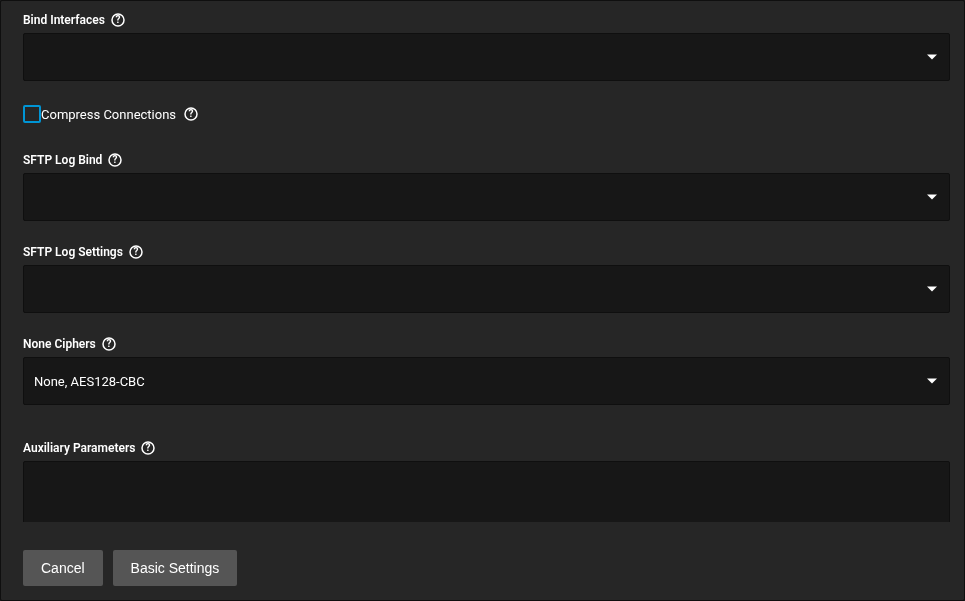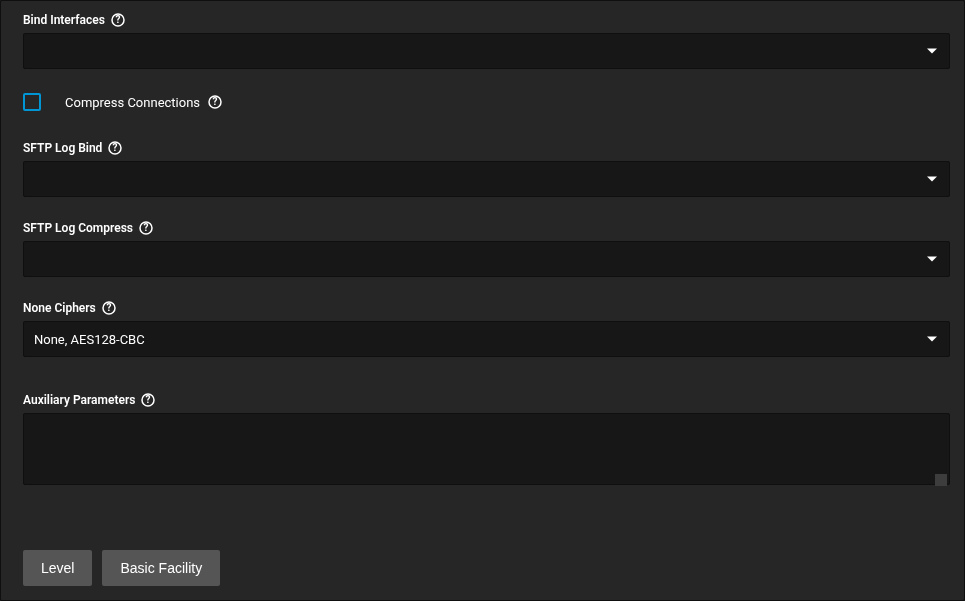--- a/index.html
+++ b/index.html
@@ -58,21 +58,21 @@
       stroke-width: 1.5;
       fill: none;
     }
     .help-icon text {
       fill: #fff;
       font-size: 10px;
       font-weight: bold;
     }
     .select {
       width: 100%;
-      height: 36px;
+      height: 48px;
       background: #171717;
       border: 1px solid #0f0f0f;
       border-radius: 2px;
       color: #fff;
       font-size: 13px;
       padding: 0 36px 0 10px;
       position: relative;
       display: flex;
       align-items: center;
       cursor: pointer;
@@ -84,21 +84,21 @@
       transform: translateY(-50%);
       width: 0;
       height: 0;
       border-left: 5px solid transparent;
       border-right: 5px solid transparent;
       border-top: 5px solid #fff;
     }
     .checkbox-row {
       display: flex;
       align-items: center;
-      gap: 24px;
+      gap: 0;
       margin-bottom: 30px;
       margin-top: 6px;
     }
     .checkbox {
       width: 18px;
       height: 18px;
       border: 2px solid #0095d5;
       background: transparent;
       border-radius: 2px;
       cursor: pointer;
@@ -212,21 +212,21 @@
         </span>
       </div>
       <div class="select">
         <span></span>
         <span class="select-arrow"></span>
       </div>
     </div>
 
     <div class="field-group">
       <div class="field-label">
-        <span>SFTP Log Compress</span>
+        <span>SFTP Log Settings</span>
         <span class="help-icon">
           <svg viewBox="0 0 14 14">
               <circle cx="7" cy="7" r="6"></circle>
               <text x="7" y="10" text-anchor="middle">?</text>
             </svg>
         </span>
       </div>
       <div class="select">
         <span></span>
         <span class="select-arrow"></span>
@@ -263,16 +263,16 @@
       </div>
       <div class="textarea-wrapper">
         <textarea class="textarea" style=""></textarea>
         <div class="resize-handle"></div>
       </div>
     </div>
 
   </div>
 
   <div class="button-row">
-    <button class="btn btn-secondary">Level</button>
-    <button class="btn btn-secondary">Basic Facility</button>
+    <button class="btn btn-secondary">Cancel</button>
+    <button class="btn btn-secondary">Basic Settings</button>
   </div>
 </div>
 
 </body></html>

